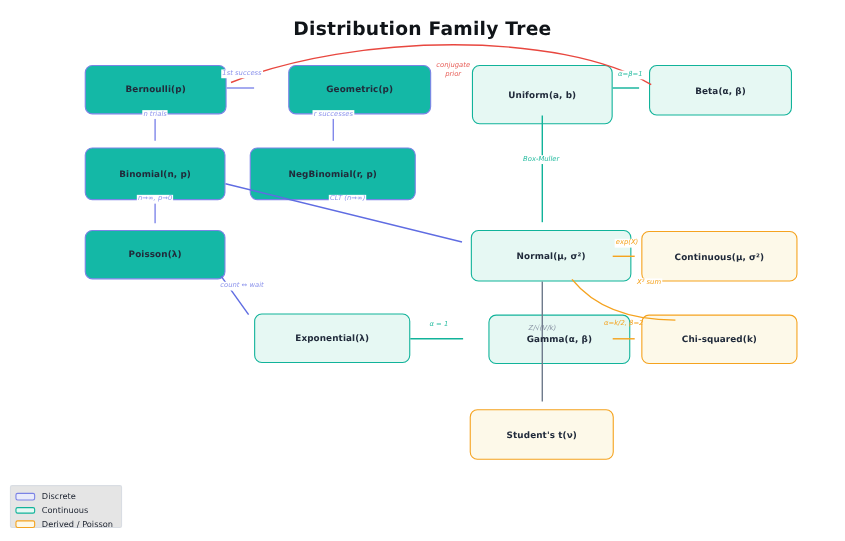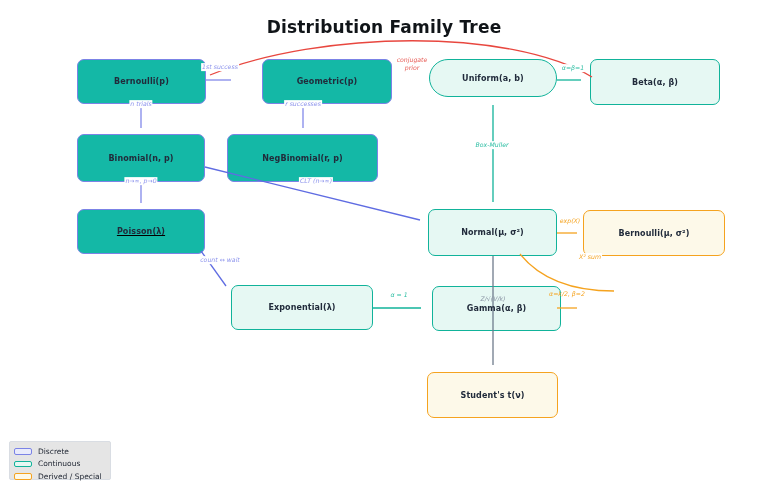--- a/index.html
+++ b/index.html
@@ -61,46 +61,49 @@
 <div class="canvas">
 
   <div class="title">Distribution Family Tree</div>
 
   <div class="node discrete" style="left:77px; top:59px; width:129px; height:45px;">
     <span>Bernoulli(p)</span>
   </div>
   <div class="node discrete" style="left:238px; top:59px; width:130px; height:45px;margin-left:24px;">
     <span>Geometric(p)</span>
   </div>
-  <div class="node continuous" style="left:429px; top:59px; width:128px; height:38px;border-radius:19px;">
+  <div class="node continuous" style="left:429px; top:59px; width:128px; height:54px;">
     <span>Uniform(a, b)</span>
   </div>
   <div class="node discrete" style="left:77px; top:134px; width:128px; height:48px;">
     <span>Binomial(n, p)</span>
   </div>
   <div class="node continuous" style="left:590px; top:59px; width:130px; height:46px;">
     <span>Beta(α, β)</span>
   </div>
   <div class="node discrete" style="left:227px; top:134px; width:151px; height:48px;">
     <span>NegBinomial(r, p)</span>
   </div>
-  <div class="node discrete" style="left:77px; top:209px; width:128px; height:45px;text-decoration:underline;">
+  <div class="node discrete" style="left:77px; top:209px; width:128px; height:45px;">
     <span>Poisson(λ)</span>
   </div>
-  <div class="node continuous" style="left:428px; top:209px; width:129px; height:47px;">
+  <div class="node continuous" style="left:428px; top:209px; width:146px; height:47px;">
     <span>Normal(μ, σ²)</span>
   </div>
   <div class="node derived" style="left:583px; top:210px; width:142px; height:46px;">
-    <span>Bernoulli(μ, σ²)</span>
+    <span>Continuous(μ, σ²)</span>
   </div>
   <div class="node continuous" style="left:231px; top:285px; width:142px; height:45px;">
     <span>Exponential(λ)</span>
   </div>
-  <div class="node continuous" style="left:432px; top:286px; width:129px; height:45px;">
+  <div class="node continuous" style="left:444px; top:286px; width:129px; height:45px;">
     <span>Gamma(α, β)</span>
+  </div>
+  <div class="node derived" style="left:583px; top:286px; width:142px; height:45px;">
+    <span>Chi-squared(k)</span>
   </div>
   <div class="node derived" style="left:427px; top:372px; width:131px; height:46px;">
     <span>Student's t(ν)</span>
   </div>
 
   <svg class="edges" width="768" height="492" viewBox="0 0 768 492">
     <defs>
       <marker id="m-purple" markerUnits="userSpaceOnUse" markerWidth="8" markerHeight="7" refX="5.6" refY="3" orient="auto">
           <path d="M0,0 L6,3 L0,6 z" fill="#8289ea"></path>
         </marker>
@@ -159,17 +162,17 @@
     <div class="legend-row">
       <div class="legend-swatch sw-discrete"></div>
       <div class="legend-label">Discrete</div>
     </div>
     <div class="legend-row">
       <div class="legend-swatch sw-continuous"></div>
       <div class="legend-label">Continuous</div>
     </div>
     <div class="legend-row">
       <div class="legend-swatch sw-derived"></div>
-      <div class="legend-label">Derived / Special</div>
+      <div class="legend-label">Derived / Poisson</div>
     </div>
   </div>
 
 </div>
 
 </body></html>

